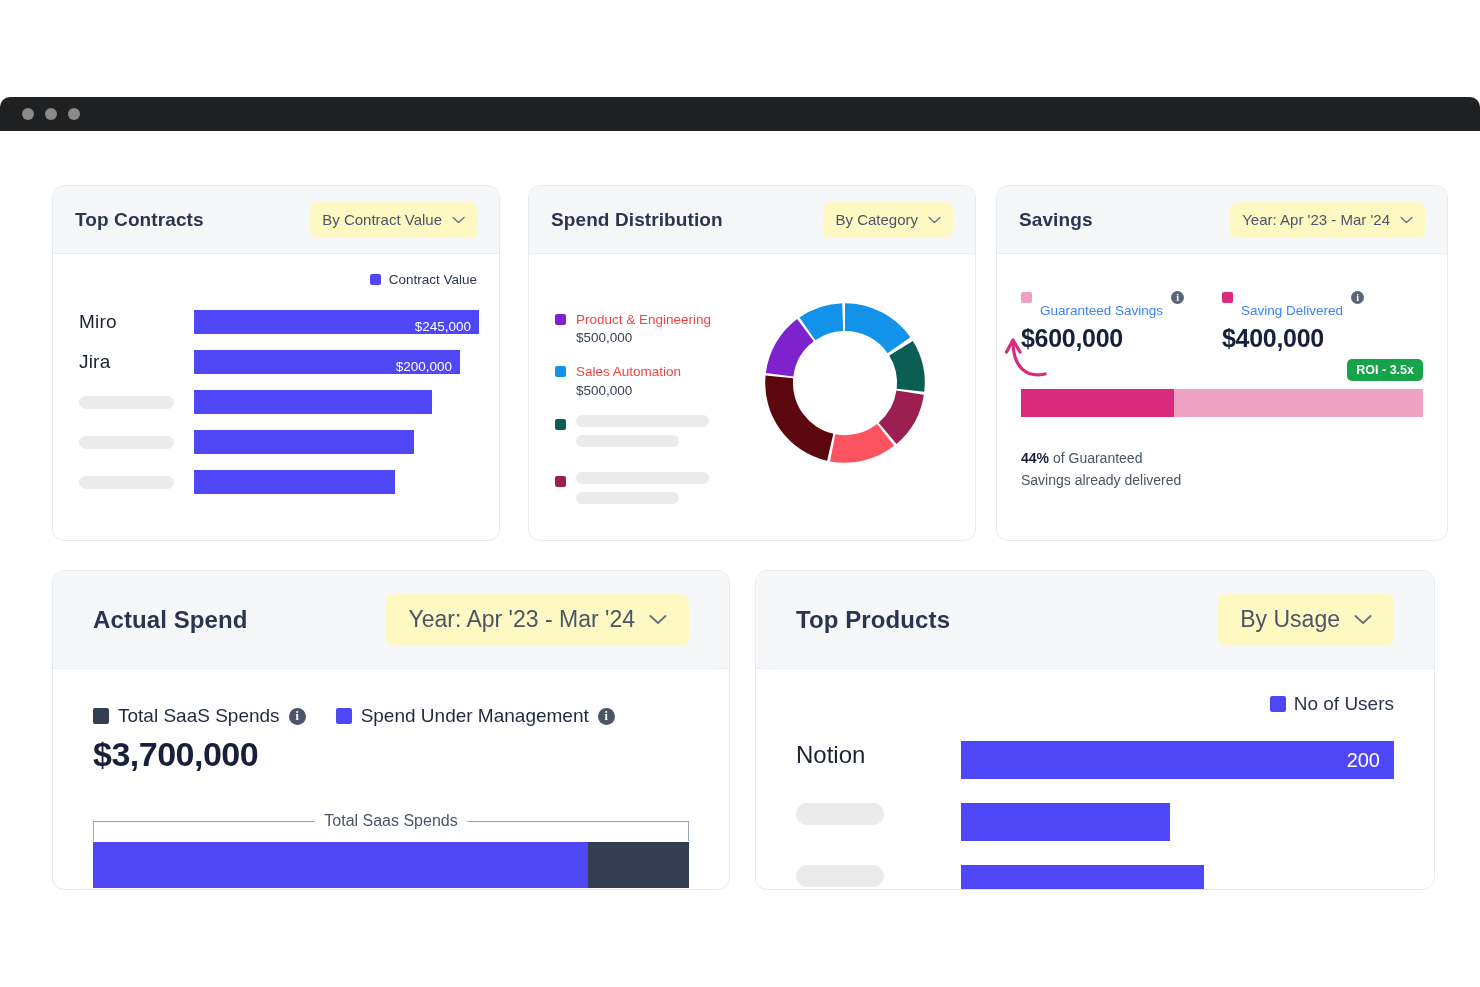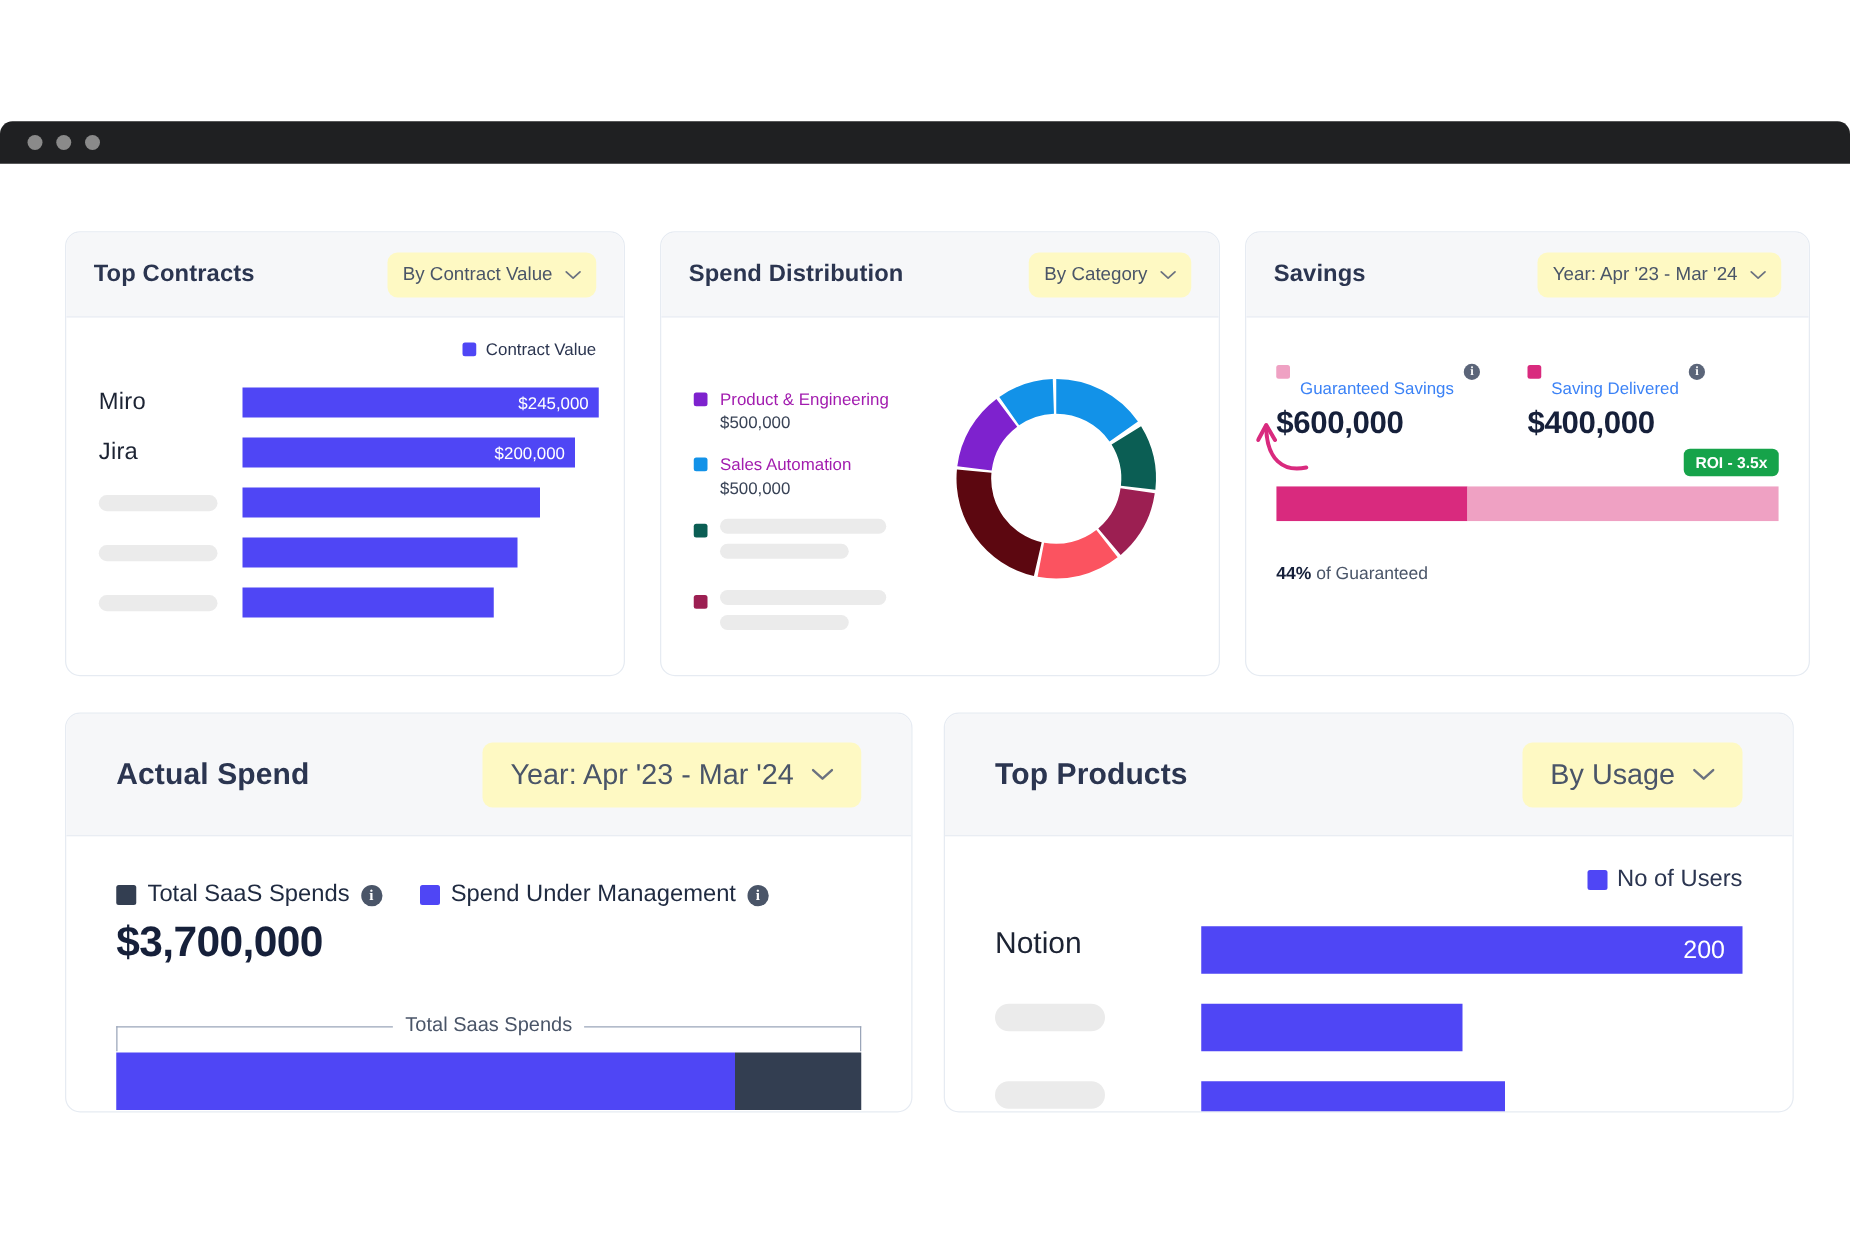--- a/index.html
+++ b/index.html
@@ -72,30 +72,30 @@
   
   .tc-body { padding: 18px 20px 0 26px; }
   .tc-legend { font-size: 13.5px; color: #2f3b52; margin-bottom: 22px; padding-right: 2px; }
   .bar-row { display: flex; align-items: center; height: 26px; margin-bottom: 14px; }
   .bar-name {
     width: 115px; font-size: 19px; color: #1c2333; flex: none; letter-spacing: .2px;
   }
   .skeleton { height: 13px; border-radius: 7px; background: #ebebeb; }
   .bar {
     height: 24px; background: #4f46f5;
-    display: flex; align-items: center; justify-content: flex-end;
+    display: flex; align-items: flex-end; justify-content: flex-end;
     color: #fff; font-size: 13.5px; padding-right: 8px;
   }
 
   
   .sd-body { display: flex; padding: 26px 18px 0 26px; }
   .sd-legend { width: 178px; flex: none; padding-top: 30px; }
   .sd-item { display: flex; gap: 10px; margin-bottom: 17px; }
   .sd-sw { width: 11px; height: 11px; border-radius: 2px; flex: none; margin-top: 4px; }
-  .sd-text { font-size: 13.5px; color: #a21caf; line-height: 1.5; }
+  .sd-text { font-size: 13.5px; color: #ef4444; line-height: 1.5; }
   .sd-amt { font-size: 13.5px; color: #394356; }
   .sk-line { height: 12px; border-radius: 6px; background: #ebebeb; margin-bottom: 8px; }
   .donut-wrap { flex: 1; display: flex; align-items: flex-start; justify-content: center; padding-top: 8px;}
 
   
   .sv-body { padding: 22px 24px 0 24px; position: relative; }
   .sv-cols { display: flex; }
   .sv-col { width: 50%; }
   .sv-legend { display: flex; align-items: center; gap: 8px; }
   .sv-sw { width: 11px; height: 11px; border-radius: 2px; flex: none; }
@@ -329,20 +329,21 @@
 
       <svg class="arrow" width="70" height="60" viewBox="0 0 70 60">
         <path d="M8 5 C 8 32, 22 42, 40 38" stroke="#d92a7e" stroke-width="3.2" fill="none" stroke-linecap="round"></path>
         <path d="M1.5 16 L8 4 L15 16" stroke="#d92a7e" stroke-width="3.2" fill="none" stroke-linecap="round" stroke-linejoin="round"></path>
       </svg>
 
       <div class="sv-note">
         <div>
           <b>44%</b><span> of Guaranteed</span>
         </div>
+        <div>Savings already delivered</div>
       </div>
     </div>
   </div>
 
   <div class="card r2" id="card-actual-spend">
     <div class="card-head">
       <div class="card-title">Actual Spend</div>
       <div class="select">
         <span>Year: Apr '23 - Mar '24</span>
         <span class="chev">

